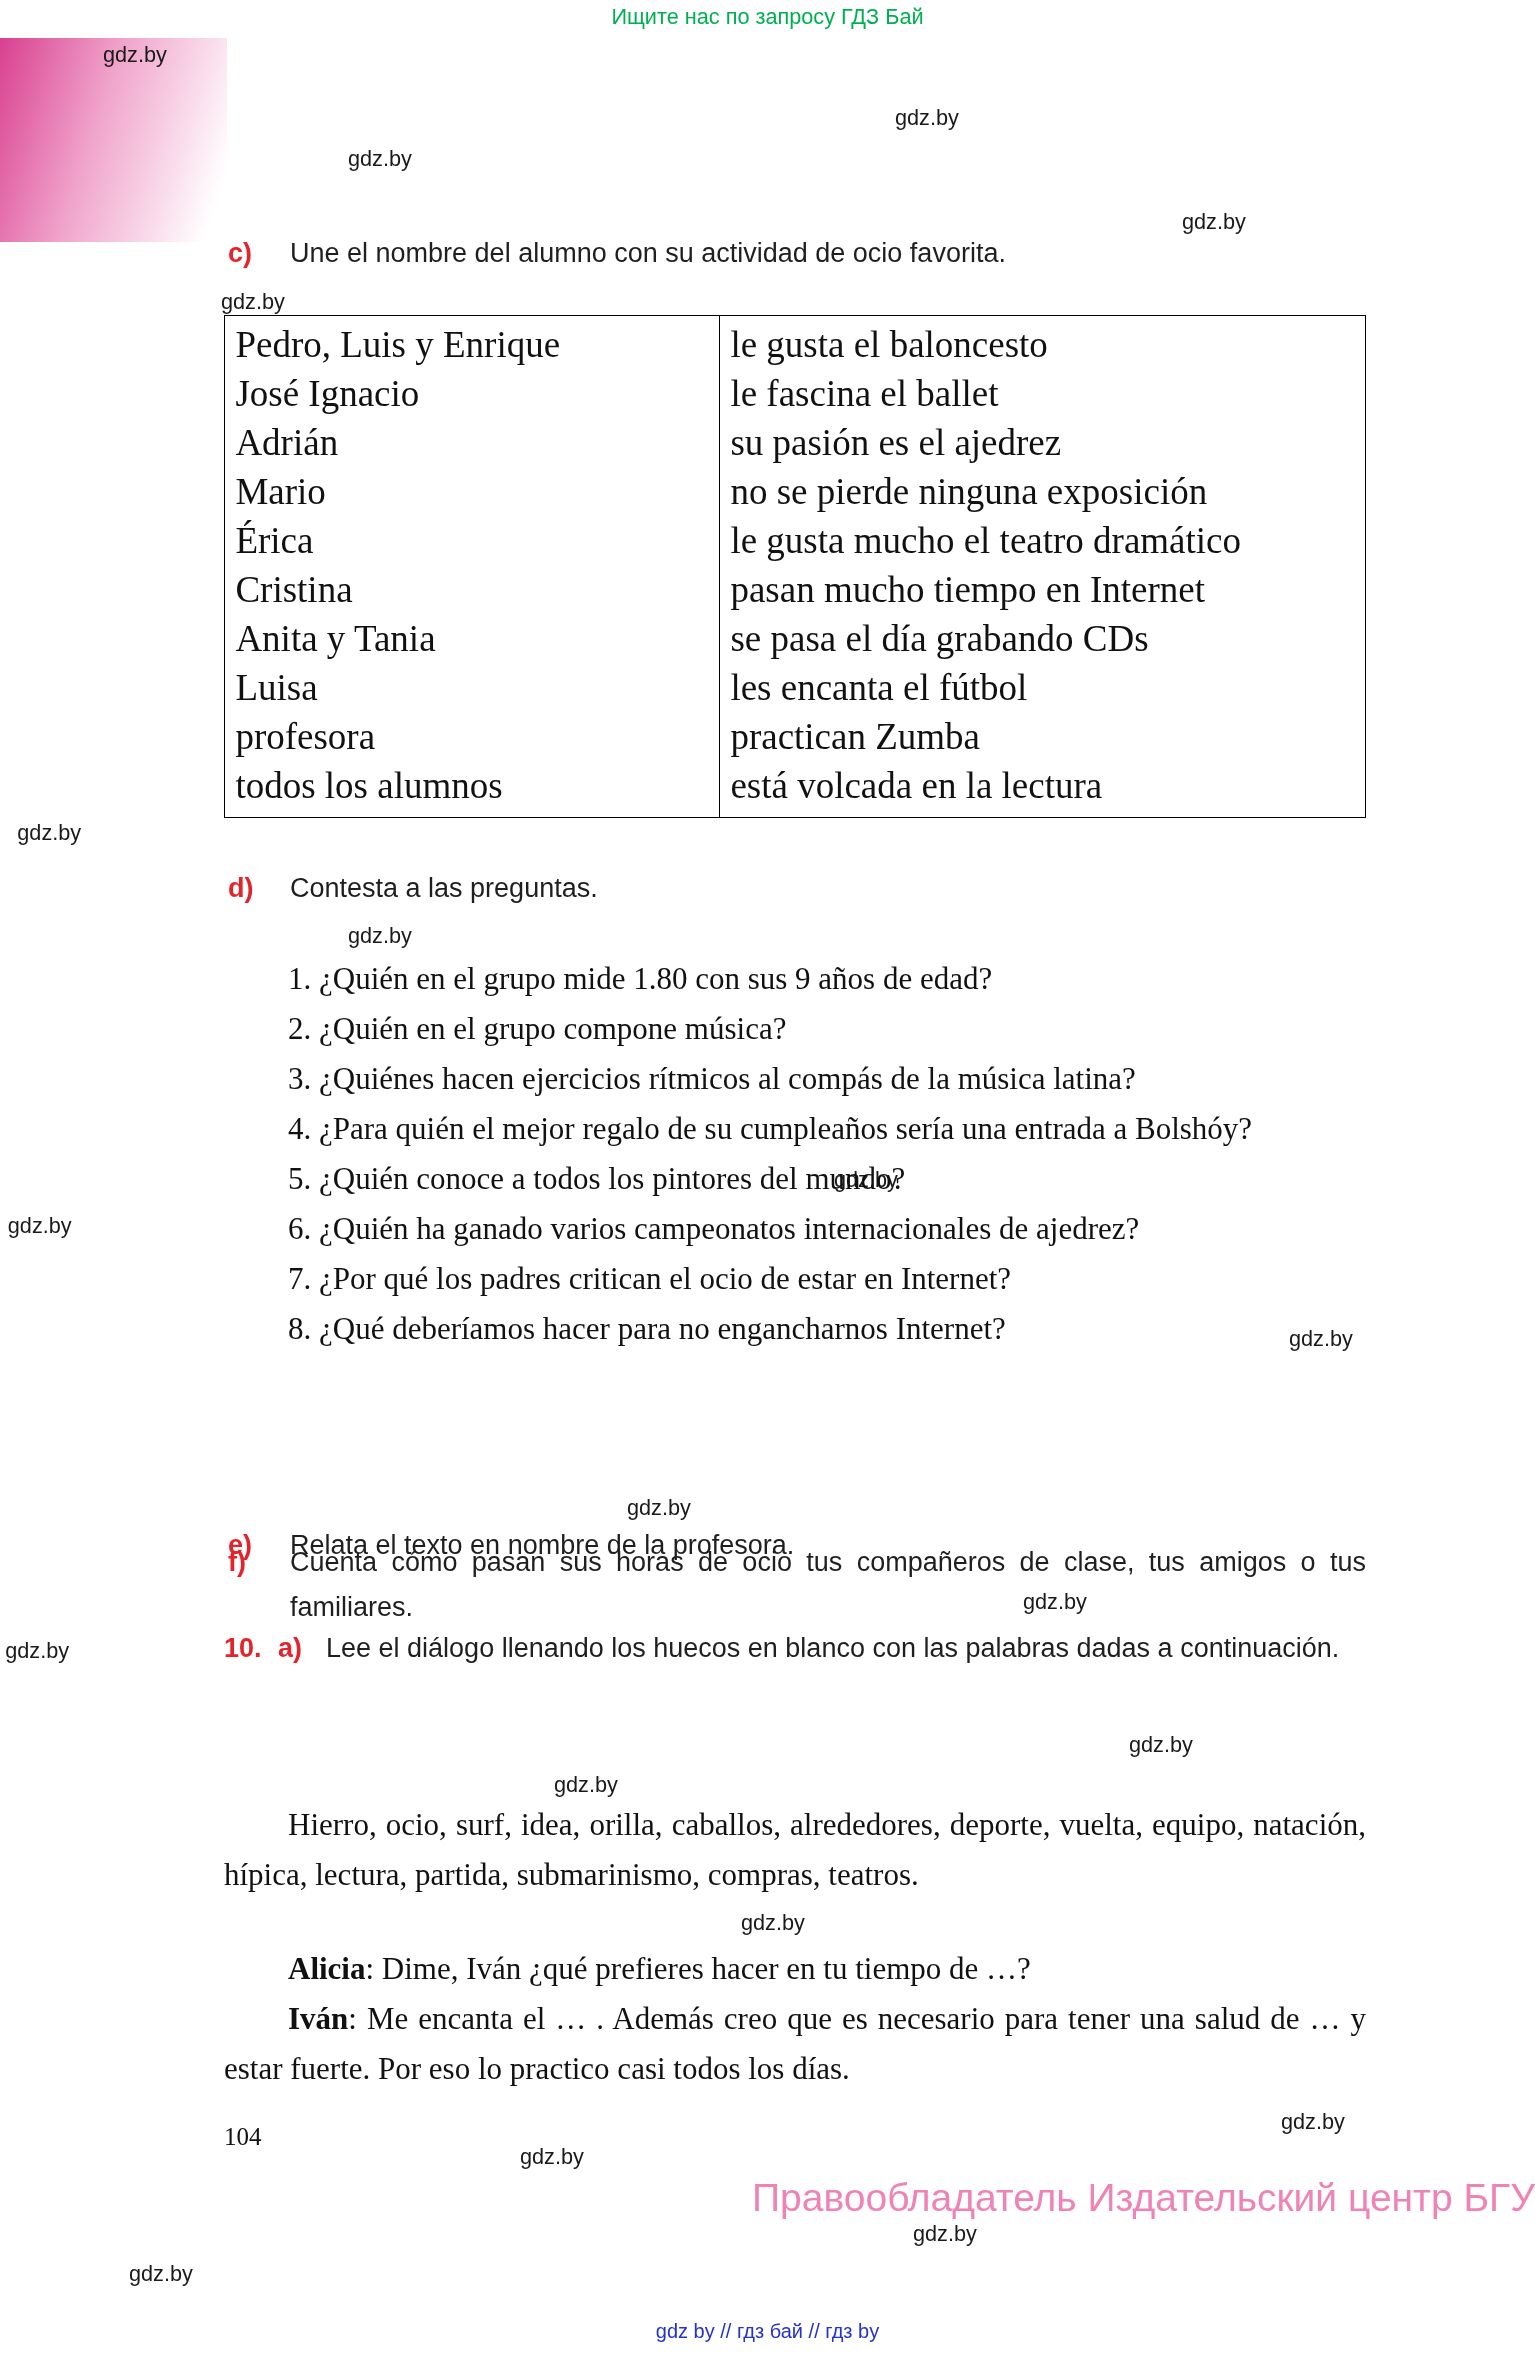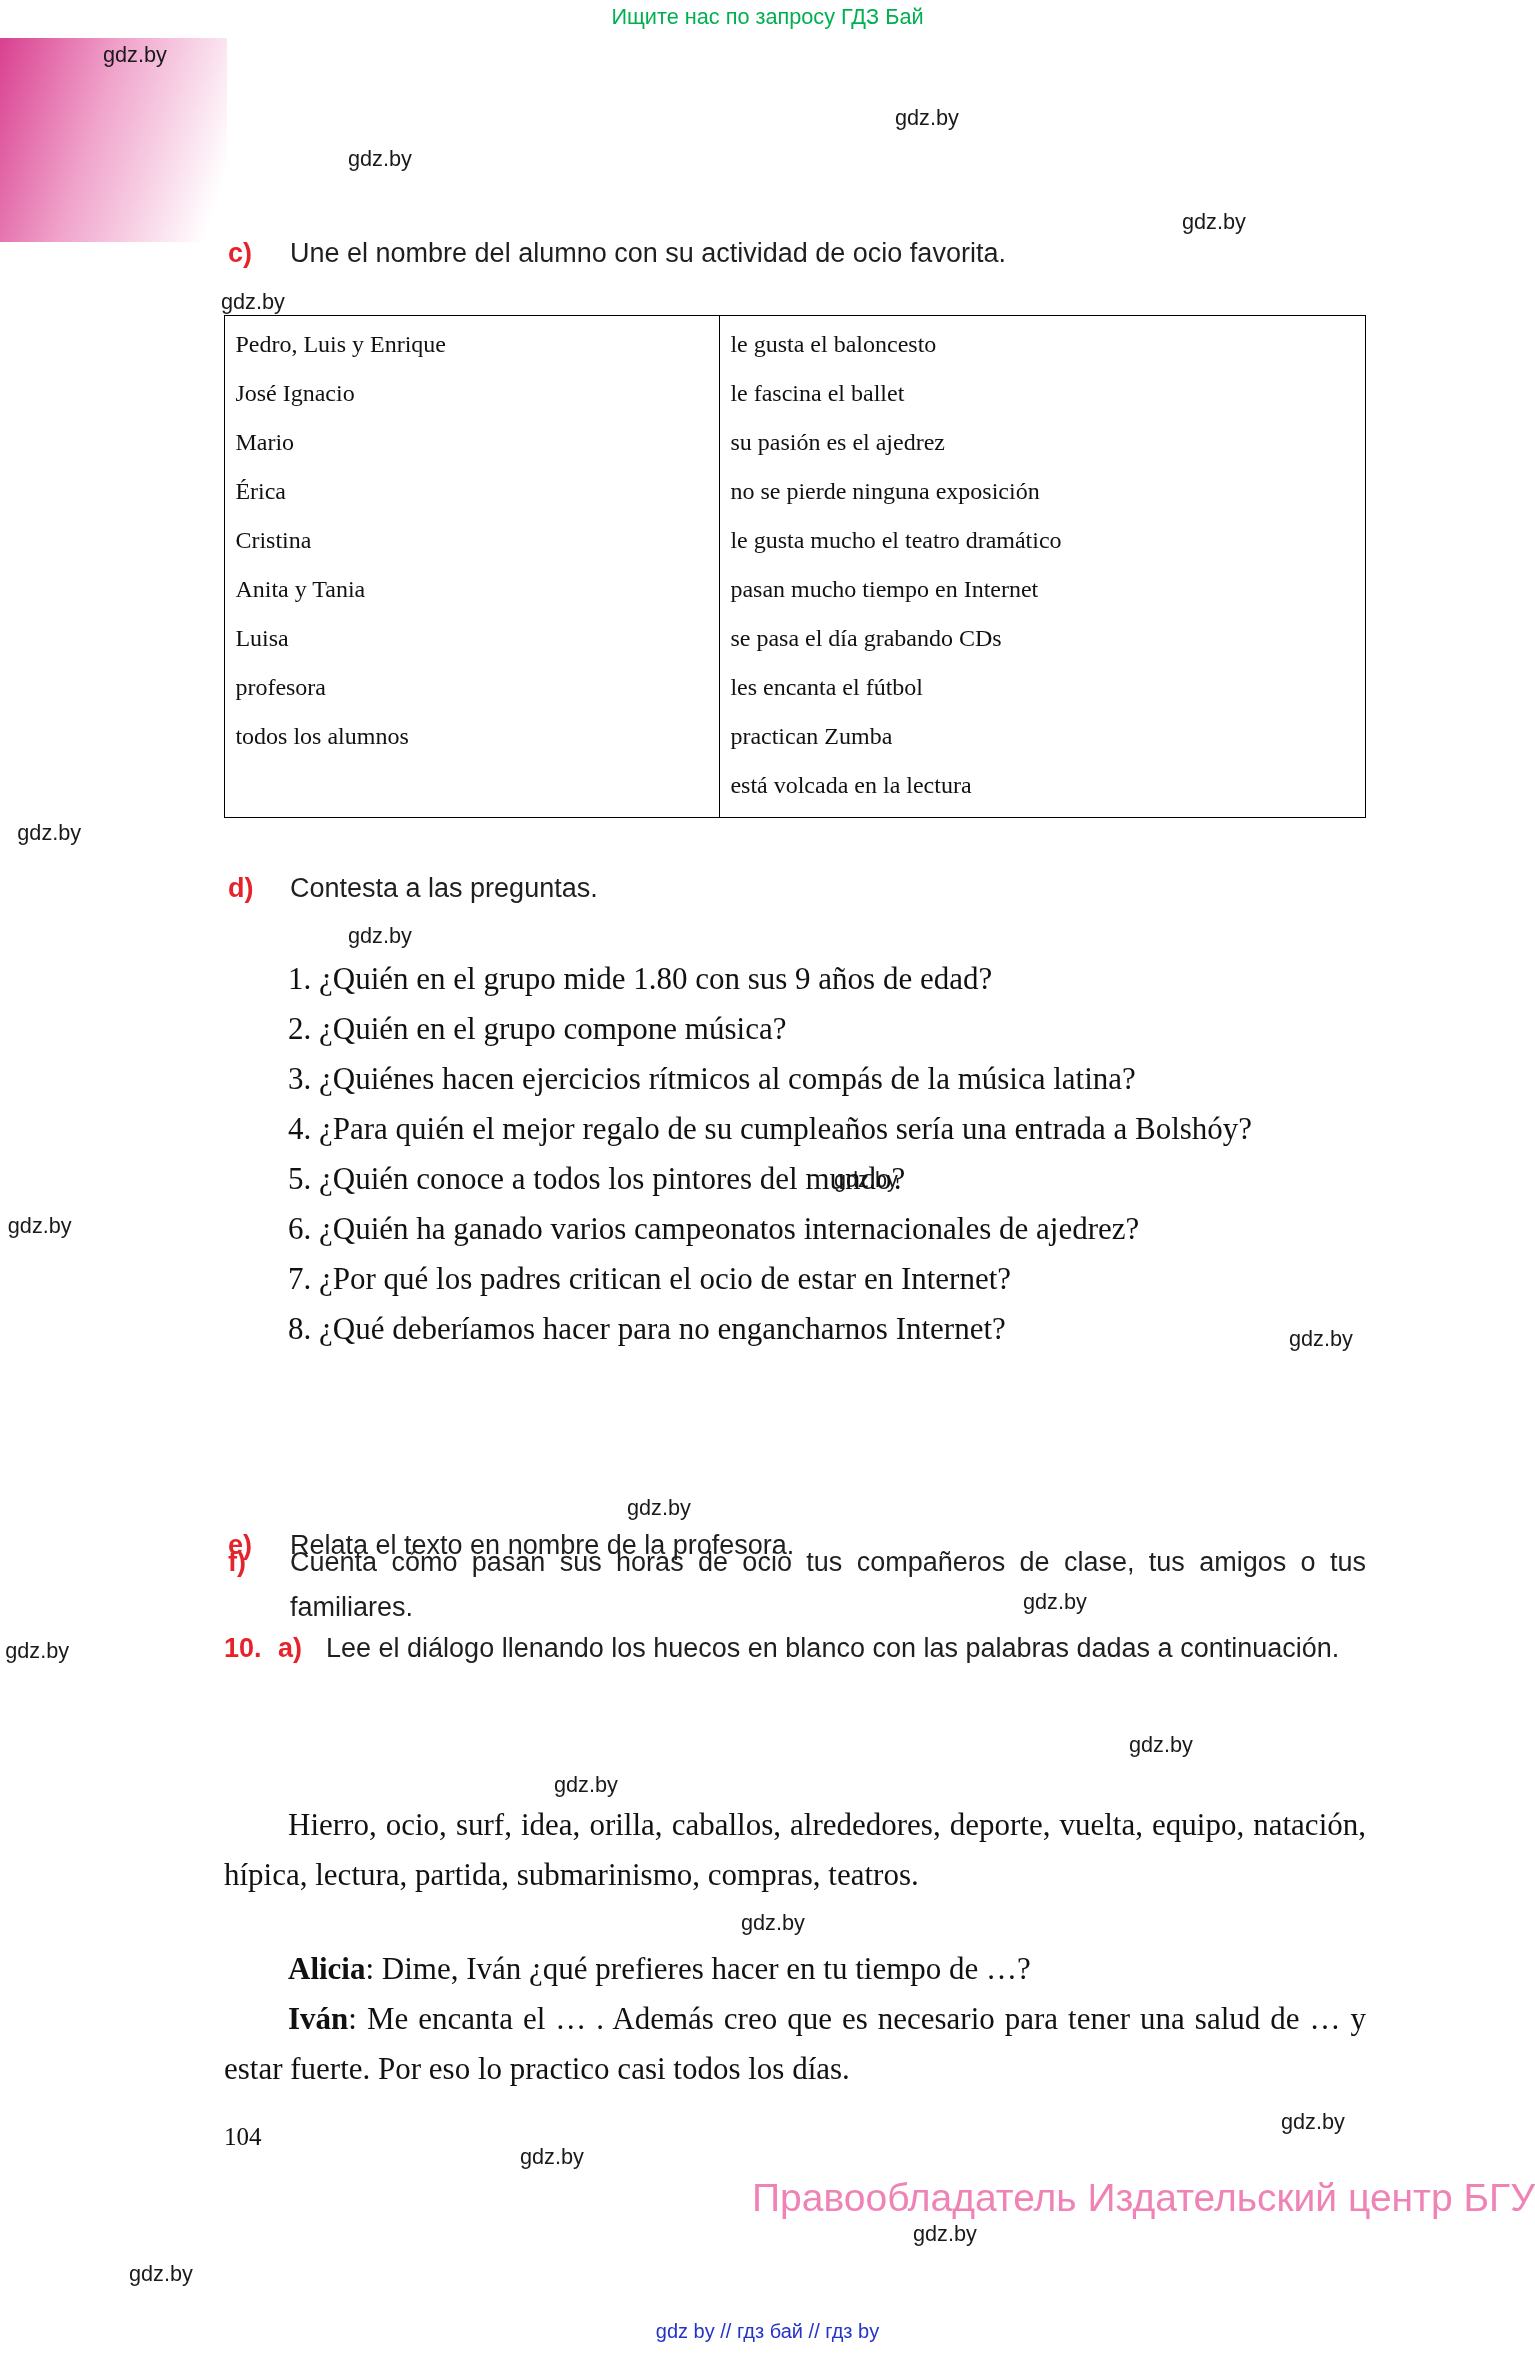--- a/index.html
+++ b/index.html
@@ -16,21 +16,21 @@
         color:#1a1a1a; white-space:nowrap; }
   .ex { position:absolute; left:228px; width:1138px; font-family:"Liberation Sans", sans-serif;
         font-size:27px; line-height:45px; color:#1f1f1f; text-align:justify;
         padding-left:62px; text-indent:-62px; }
   .ex .lbl { display:inline-block; width:62px; text-indent:0; color:var(--red); font-weight:bold; }
   .ex10 { padding-left:67px; text-indent:-67px; }
   .ex10 .num { display:inline-block; width:54px; text-indent:0; color:var(--red); font-weight:bold; }
   .ex10 .lbl10 { display:inline-block; width:48px; text-indent:0; color:var(--red); font-weight:bold; }
   .match-table { position:absolute; left:224px; top:315px; width:1142px; border:1.7px solid #000;
                  display:grid; grid-template-columns:494px 1fr; background:#fff; }
-  .match-table .col { padding:4.3px 8.7px 7px 10.4px; font-size:24px; line-height:49px; color:#111; }
+  .match-table .col { padding:4.3px 8.7px 7px 10.4px; font-size:37px; line-height:49px; color:#111; }
   .match-table .col.right { border-left:1.7px solid #000; }
   .serif-block { position:absolute; left:224px; width:1142px; font-size:31px; line-height:50px; color:#111; }
   .serif-block p { text-indent:64px; text-align:justify; }
   .pagenum { position:absolute; left:224px; top:2123px; font-size:25px; color:#111; }
   .publisher { position:absolute; left:0; top:2176px; width:100%; text-align:right;
                font-family:"Liberation Sans", sans-serif; font-size:39px; color:var(--pink); }
   .links { position:absolute; left:0; top:2320px; width:100%; text-align:center;
            font-family:"Liberation Sans", sans-serif; font-size:20px; color:var(--blue); cursor:pointer; }
 </style>
 </head>
@@ -66,20 +66,21 @@
   <span class="wm" style="left:520px;top:2144px;">gdz.by</span>
   <span class="wm" style="left:913px;top:2221px;">gdz.by</span>
   <span class="wm" style="left:129px;top:2261px;">gdz.by</span>
 
   <p class="ex" style="top:231px;"><span class="lbl">c)</span><span>Une el nombre del alumno con su actividad de ocio favorita.</span></p>
 
   <div class="match-table">
     <div class="col left">
       <div>Pedro, Luis y Enrique</div>
       <div>José Ignacio</div>
+      <div>Adrián</div>
       <div>Mario</div>
       <div>Érica</div>
       <div>Cristina</div>
       <div>Anita y Tania</div>
       <div>Luisa</div>
       <div>profesora</div>
       <div>todos los alumnos</div>
     </div>
     <div class="col right">
       <div>le gusta el baloncesto</div>

